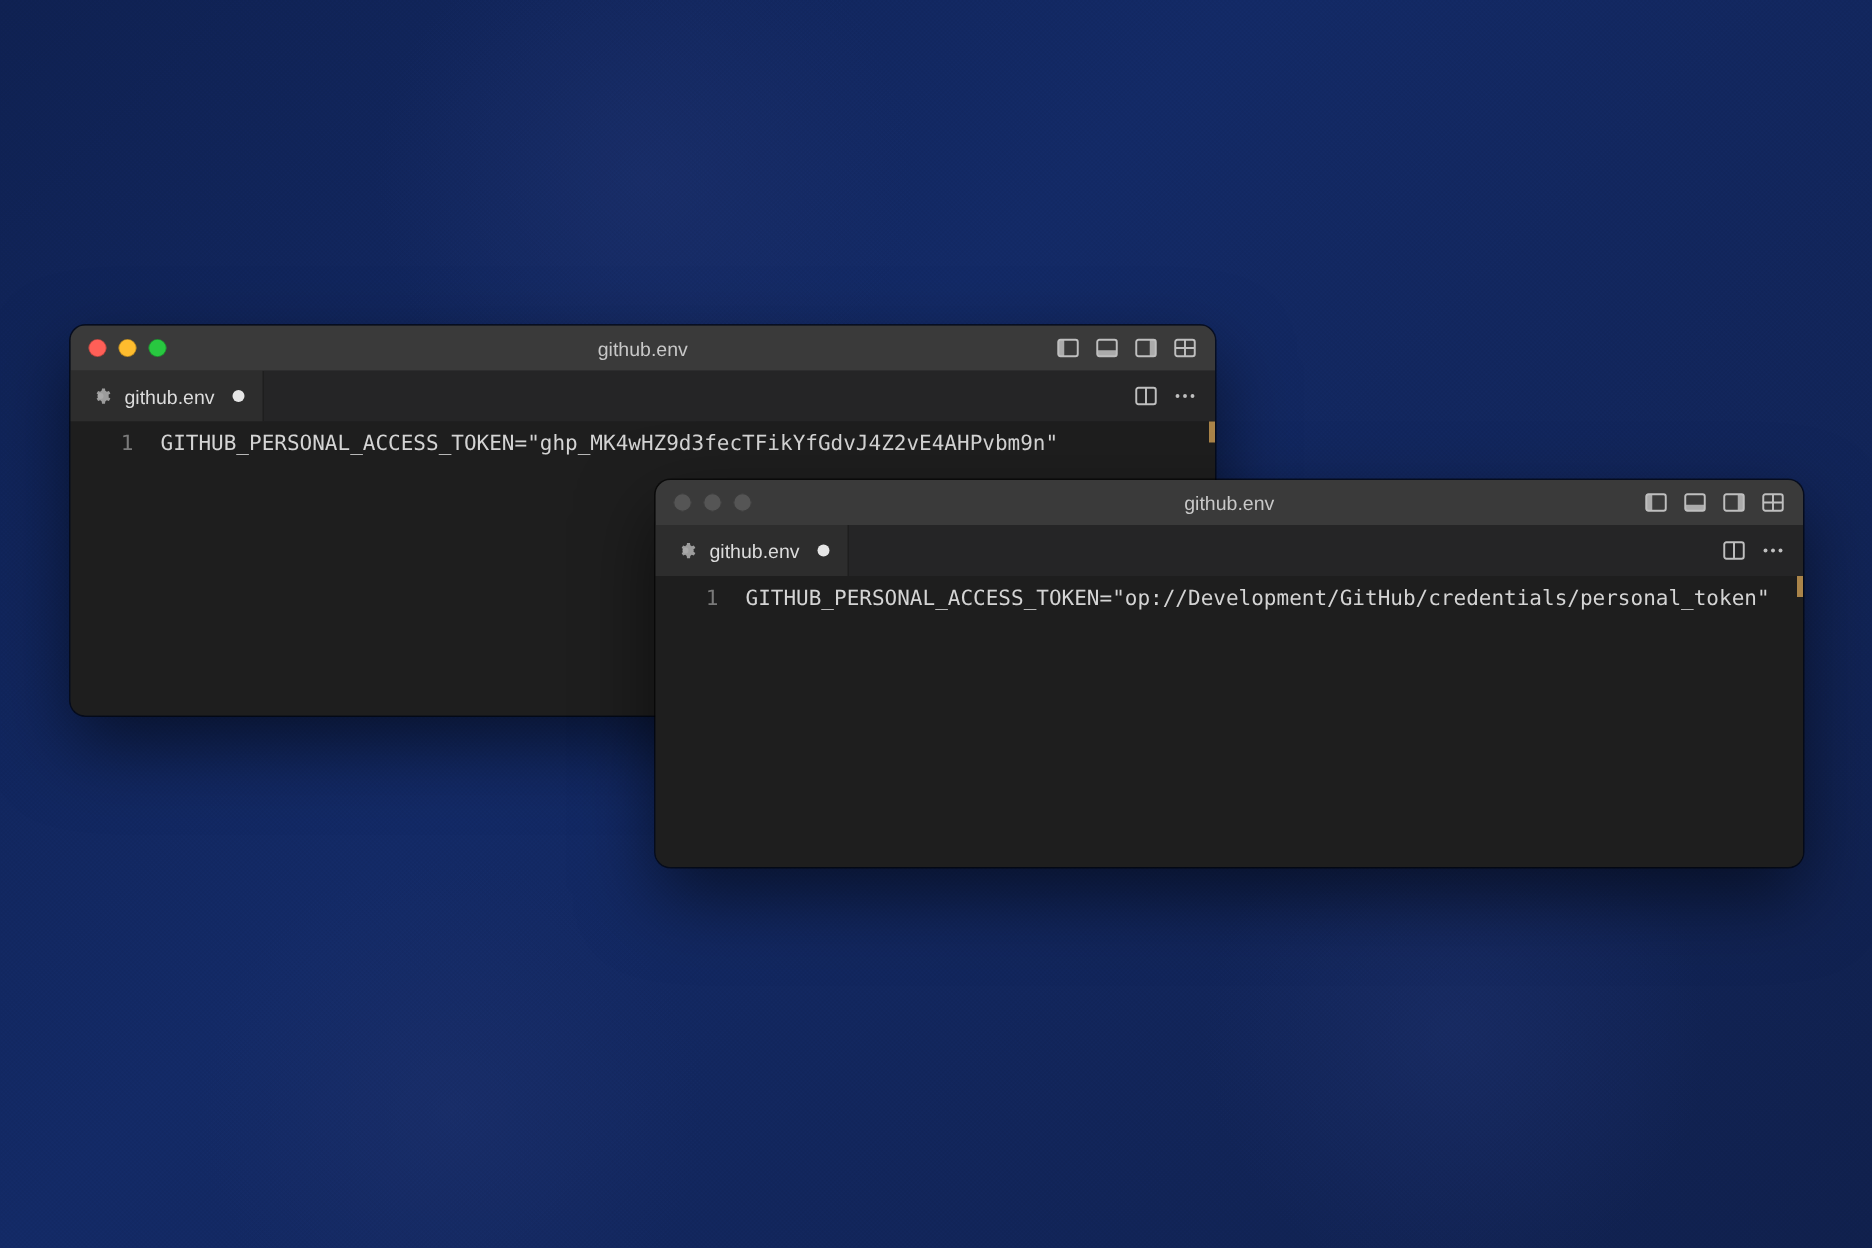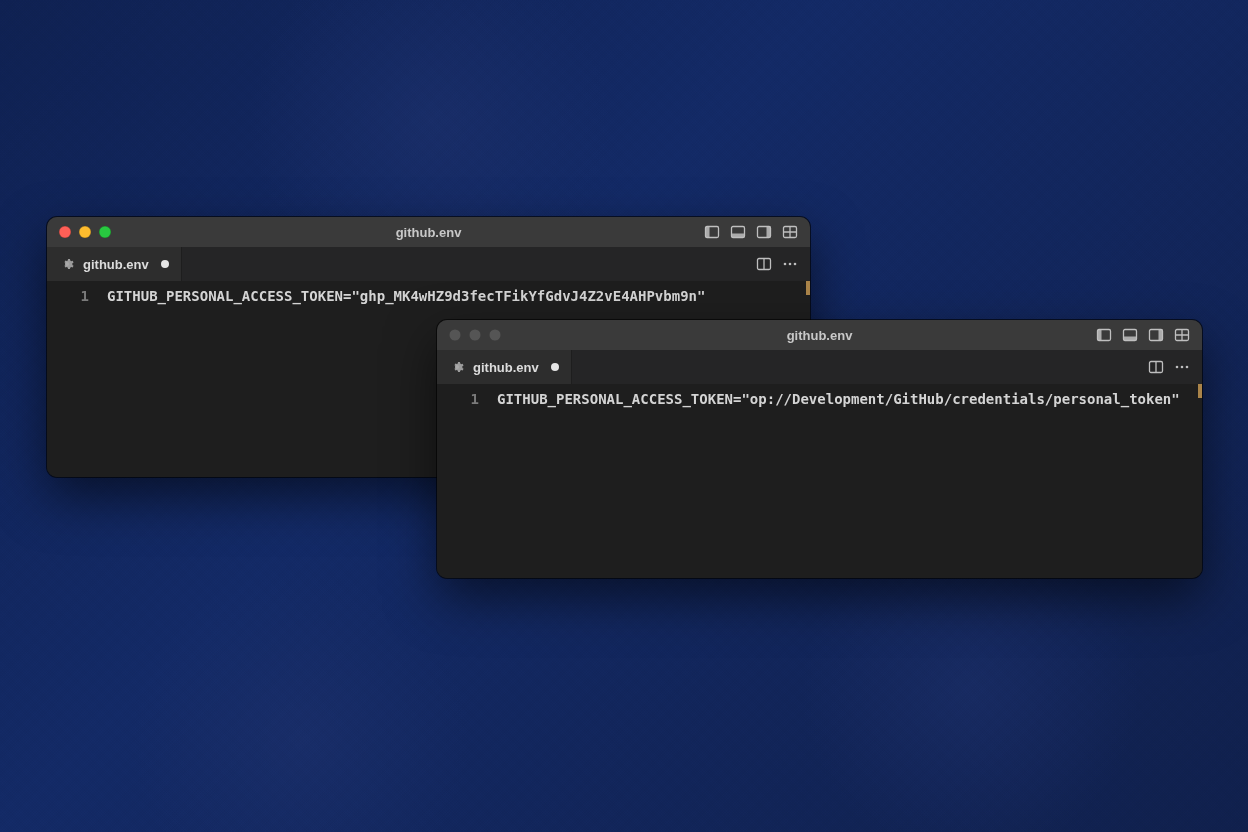--- a/index.html
+++ b/index.html
@@ -27,21 +27,20 @@
   }
 
   .window {
     position: absolute;
     border-radius: 10px;
     background: #1e1e1e;
     box-shadow: 0 20px 50px rgba(0,0,0,0.55), 0 0 0 1px rgba(0,0,0,0.6);
     overflow: hidden;
     display: flex;
     flex-direction: column;
-    font-weight: bold;
   }
   .window.inactive .traffic .dot { background: #555; }
   .titlebar {
     height: 30px;
     background: #3a3a3a;
     display: flex;
     align-items: center;
     position: relative;
     color: #bdbdbd;
     font-size: 13px;

